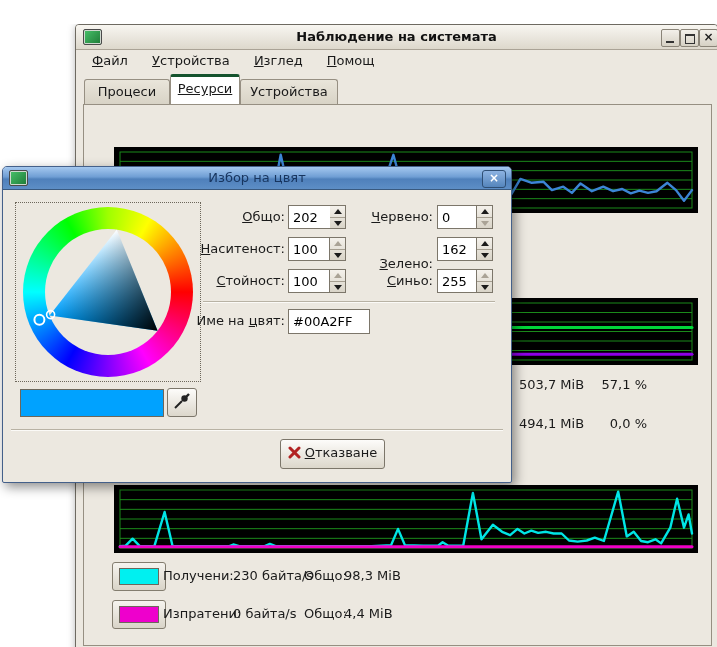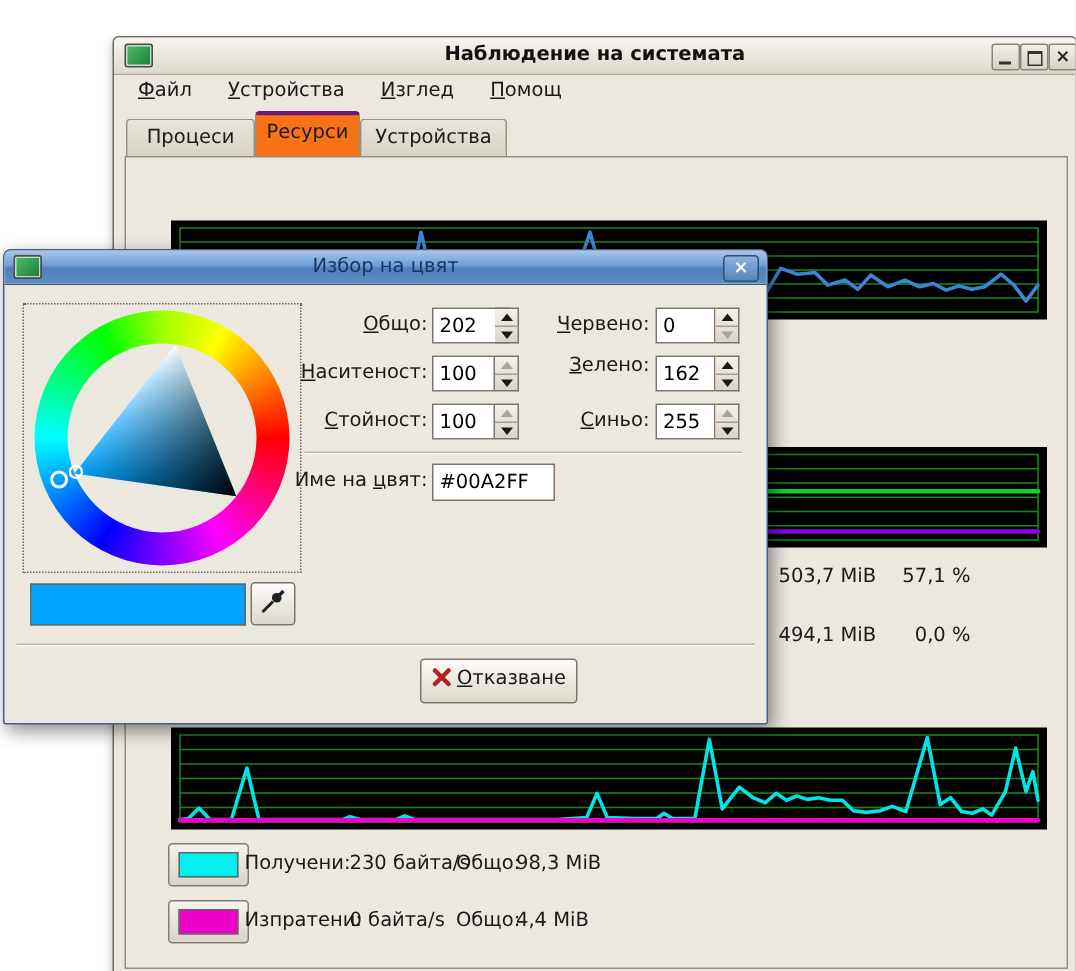--- a/index.html
+++ b/index.html
@@ -21,21 +21,21 @@
   .glyph-max{position:absolute;left:4px;top:4px;width:8px;height:7px;border:1px solid #333;border-top-width:2px;}
   
   .menubar{left:0;top:25px;right:0;height:23px;padding-left:6px;}
   .menu-item{display:inline-block;padding:3px 10px;cursor:default;}
   .mn{display:inline-block;}
   .mn::first-letter{text-decoration:underline;}
   
   .tab{bottom:0;height:24px;background:linear-gradient(#e9e5da,#d8d3c6);
        border:1px solid #968f82;border-bottom:none;border-radius:3px 3px 0 0;
        text-align:center;line-height:23px;}
-  .tab.active{height:27px;background:#f97316;border-top:3px solid #701a75;line-height:24px;}
+  .tab.active{height:27px;background:#ffffff;border-top:3px solid #14532d;line-height:24px;text-decoration:underline;}
   .tabstrip{left:0;top:52px;right:0;height:27px;}
   .notebook{left:7px;top:79px;width:627px;height:540px;border:1px solid #968f82;background:#ece8e0;}
   .heading{font-weight:bold;color:#000;}
   .chart{background:#000;}
   .legend-btn{width:52px;height:27px;background:linear-gradient(#f6f4ef,#d9d4c8);
               border:1px solid #837d6f;border-radius:3px;}
   .legend-swatch{position:absolute;left:6px;top:5px;right:6px;bottom:5px;border:1px solid #6d675b;}
   .grip{width:14px;height:14px;}
   
   #dialog{left:2px;top:142px;width:508px;height:315px;background:#ece8e0;
@@ -247,21 +247,21 @@
     <input class="abs entry" style="left: 434px; top: 38px; width: 40px; height: 24px;" value="0">
     <div class="abs spin" style="left:474px;top:38px;">
       <span class="sb up">
           <i class="tri u"></i>
         </span>
       <span class="sb dn dis">
           <i class="tri d"></i>
         </span>
     </div>
 
-    <div class="abs fieldlabel mn" style="left:328px;top:69px;">Зелено:</div>
+    <div class="abs fieldlabel mn" style="left:328px;top:89px;">Зелено:</div>
     <input class="abs entry" style="left: 434px; top: 70px; width: 40px; height: 24px;" value="162">
     <div class="abs spin" style="left:474px;top:70px;">
       <span class="sb up">
           <i class="tri u"></i>
         </span>
       <span class="sb dn">
           <i class="tri d"></i>
         </span>
     </div>
 

